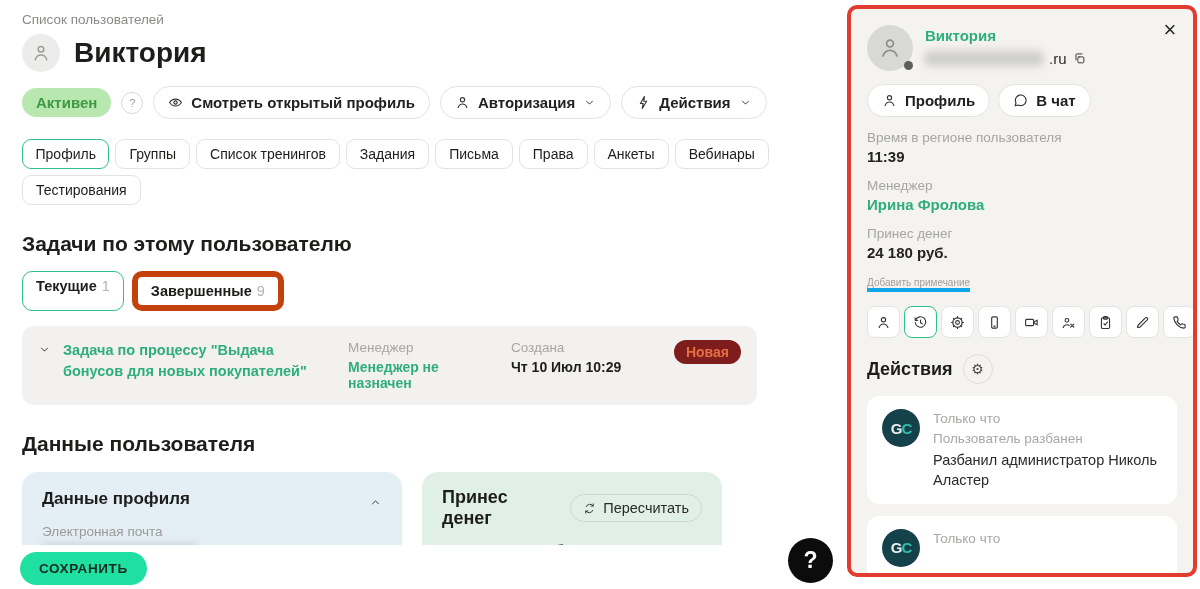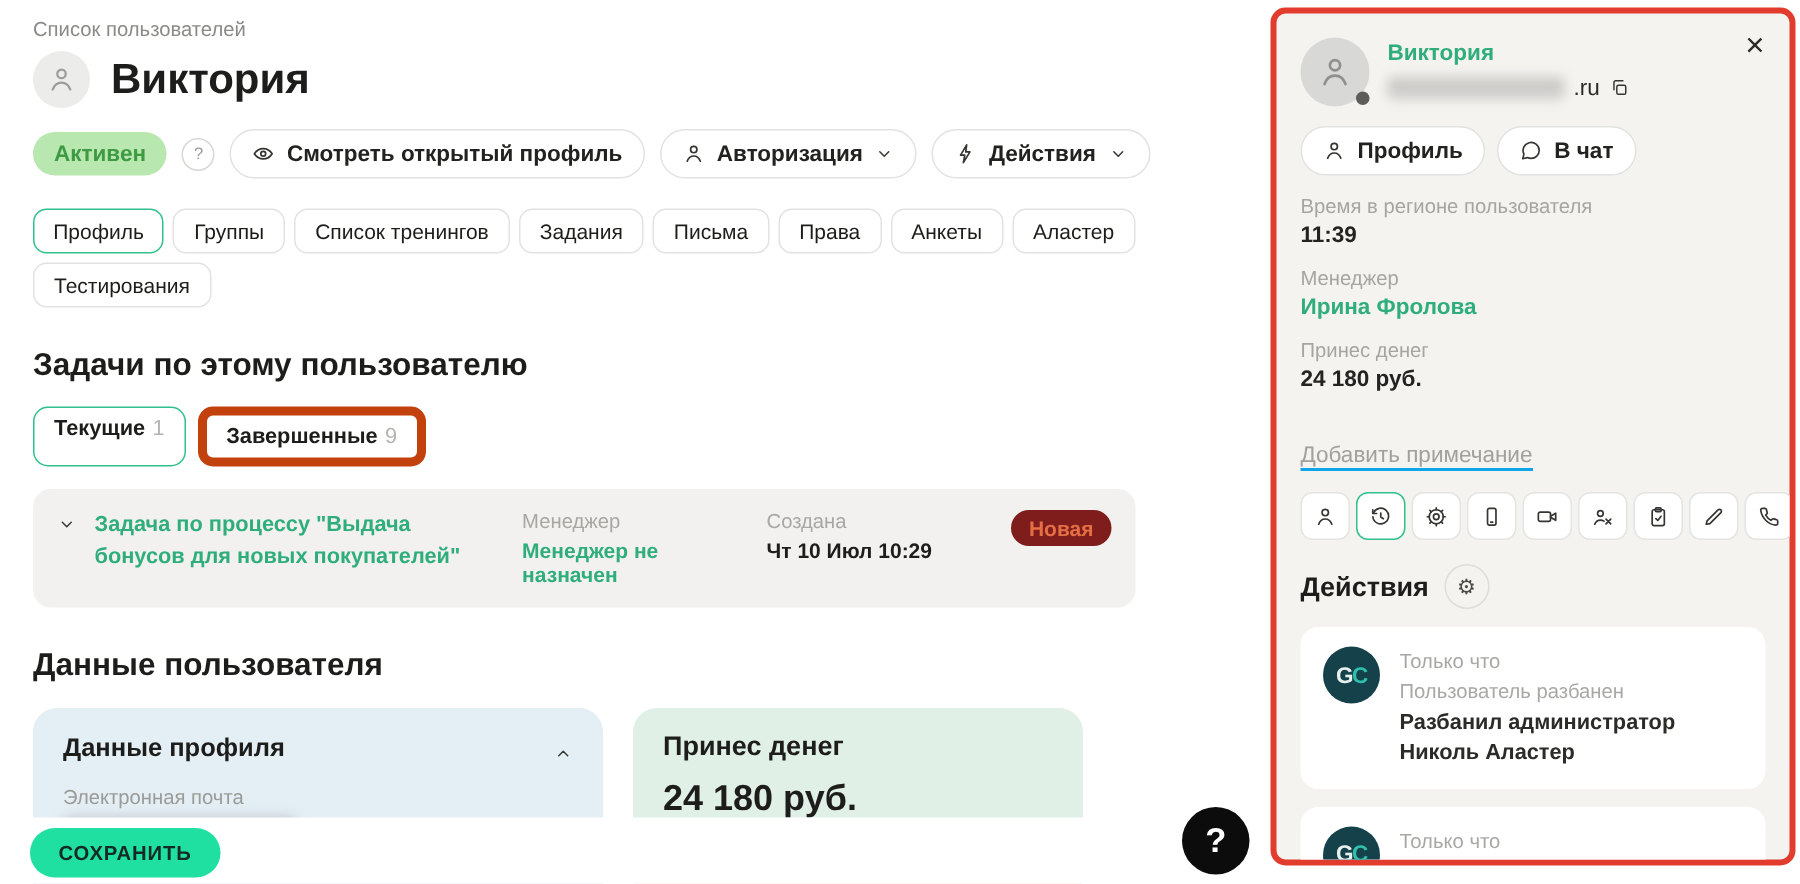--- a/index.html
+++ b/index.html
@@ -74,37 +74,37 @@
   .s-avatar .ic{stroke:#8f8f8b;width:24px;height:24px}
   .s-dot{position:absolute;right:0;bottom:1px;width:9px;height:9px;border-radius:50%;background:#5d5d5b}
   .s-name{color:#2fae7c;font-weight:700;font-size:15px;margin-top:2px;cursor:pointer}
   .email-row{display:flex;align-items:center;gap:6px;margin-top:6px}
   .email-blur{width:118px;height:15px;background:#b3b3b1;filter:blur(4px);opacity:.6;border-radius:3px}
   .email-suffix{font-size:15px;color:#2a2a28}
   .s-btns{display:flex;gap:8px;margin-top:13px}
   .s-label{font-size:13.5px;color:#a5a5a1;margin-top:13px}
   .s-val{font-size:15px;color:#232321;font-weight:600;margin-top:3px}
   .s-val.green{color:#2fae7c;font-weight:700}
-  .add-note{display:inline-block;font-size:15px;color:#a0a09c;border-bottom:2px solid #0ea5e9;
-            margin-top:34px;cursor:pointer}
+  .add-note{display:inline-block;font-size:10px;color:#a0a09c;border-bottom:4px solid #0ea5e9;
+            margin-top:16px;cursor:pointer}
   .history{font-size:15px;color:#2fae7c;font-weight:600;margin-top:13px;cursor:pointer}
   .icon-row{display:flex;gap:4px;margin-top:14px}
   .ibox{width:31px;height:30px;background:#fff;border:1px solid #e4e4e2;border-radius:8px;
         display:flex;align-items:center;justify-content:center;cursor:pointer;flex:none}
   .ibox.active{border:1.5px solid #2fc08b}
   .s-actions{display:flex;align-items:center;gap:10px;margin-top:16px}
   .s-actions-title{font-size:18px;font-weight:800}
   .gear-circle{width:28px;height:28px;border-radius:50%;border:1px solid #dddddb;display:flex;
                align-items:center;justify-content:center;font-size:14px;color:#4a4a48;cursor:pointer;background:#f4f3f0}
   .event{background:#fff;border-radius:12px;padding:13px 15px;margin-top:12px;display:flex;gap:13px}
   .gc{width:38px;height:38px;border-radius:50%;background:#15414b;color:#e9f1ef;font-weight:800;
       font-size:15px;display:flex;align-items:center;justify-content:center;flex:none;letter-spacing:-1px}
   .gc .c{color:#2fc0ad}
   .ev-time,.ev-action{font-size:13.5px;color:#a8a8a4;line-height:1.45}
-  .ev-desc{font-size:14.5px;color:#2b2b29;font-weight:700;line-height:1.4;margin-top:2px}
+  .ev-desc{font-size:14.5px;color:#2b2b29;font-weight:400;line-height:1.4;margin-top:2px}
   .chev{color:#3a3a38}
 </style>
 </head>
 <body>
 
 <div class="main">
   <div class="breadcrumb">Список пользователей</div>
 
   <div class="title-row">
     <div class="avatar">
@@ -148,21 +148,21 @@
   </div>
 
   <div class="tabs">
     <span class="tab active">Профиль</span>
     <span class="tab">Группы</span>
     <span class="tab">Список тренингов</span>
     <span class="tab">Задания</span>
     <span class="tab">Письма</span>
     <span class="tab">Права</span>
     <span class="tab">Анкеты</span>
-    <span class="tab">Аластер</span>
+    <span class="tab">Вебинары</span>
     <span class="tab">Тестирования</span>
   </div>
 
   <h2>Задачи по этому пользователю</h2>
 
   <div class="filters">
     <span class="filter active">
       <span>Текущие</span>
       <span class="cnt">1</span>
     </span>
@@ -201,20 +201,29 @@
       <div class="field-label">Электронная почта</div>
       <div class="blur" style="width:155px"></div>
       <div class="field-label">Имя</div>
       <div><span class="name-val">Виктория</span></div>
     </div>
 
     <div class="mcol">
       <div class="card-money">
         <div class="money-head">
           <span class="money-title">Принес денег</span>
+          <span class="recalc">
+            <svg class="ic sm" viewBox="0 0 24 24">
+                <path d="M18.6 7.2A7.3 7.3 0 0 0 6 8.4"></path>
+                <path d="M5.4 16.8A7.3 7.3 0 0 0 18 15.6"></path>
+                <path d="M18.9 3.4v4h-4"></path>
+                <path d="M5.1 20.6v-4h4"></path>
+              </svg>
+            <span>Пересчитать</span>
+          </span>
         </div>
         <div class="amount">24 180 руб.</div>
       </div>
       <div class="card-calls">
         
       </div>
     </div>
   </div>
 </div>
 

